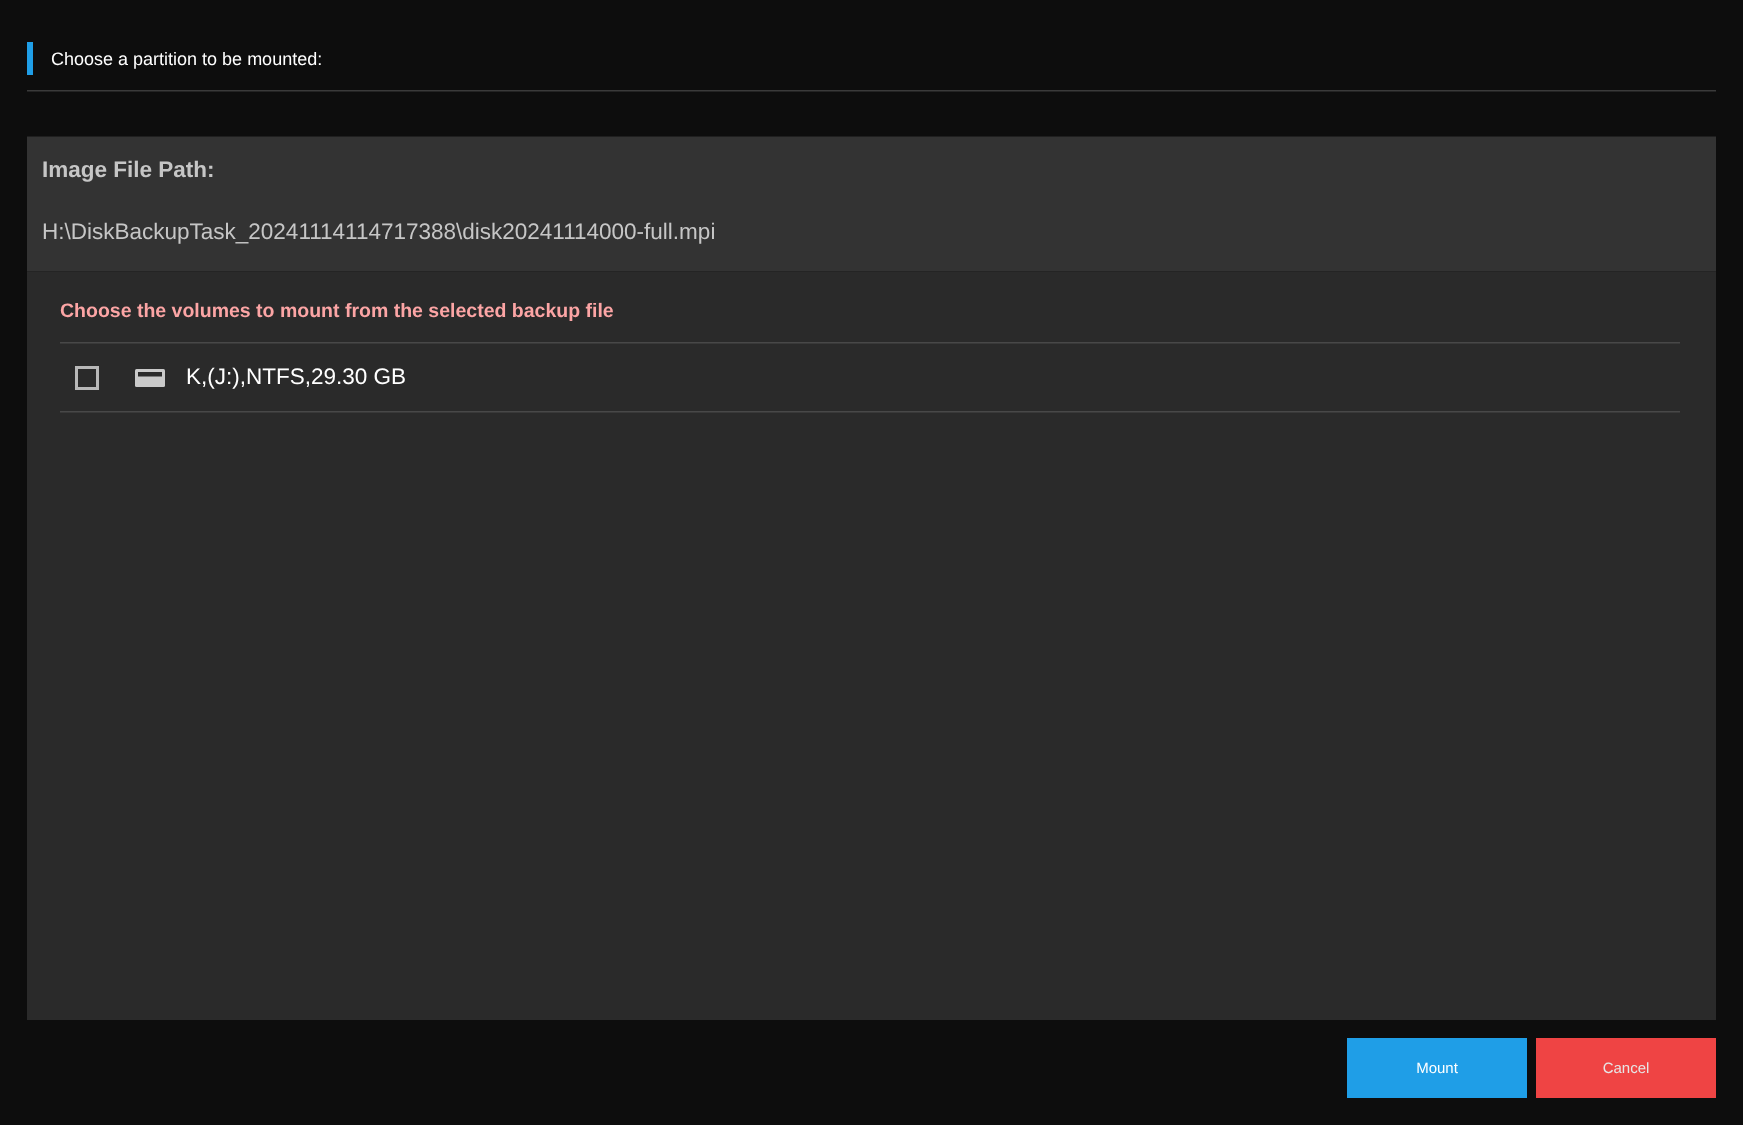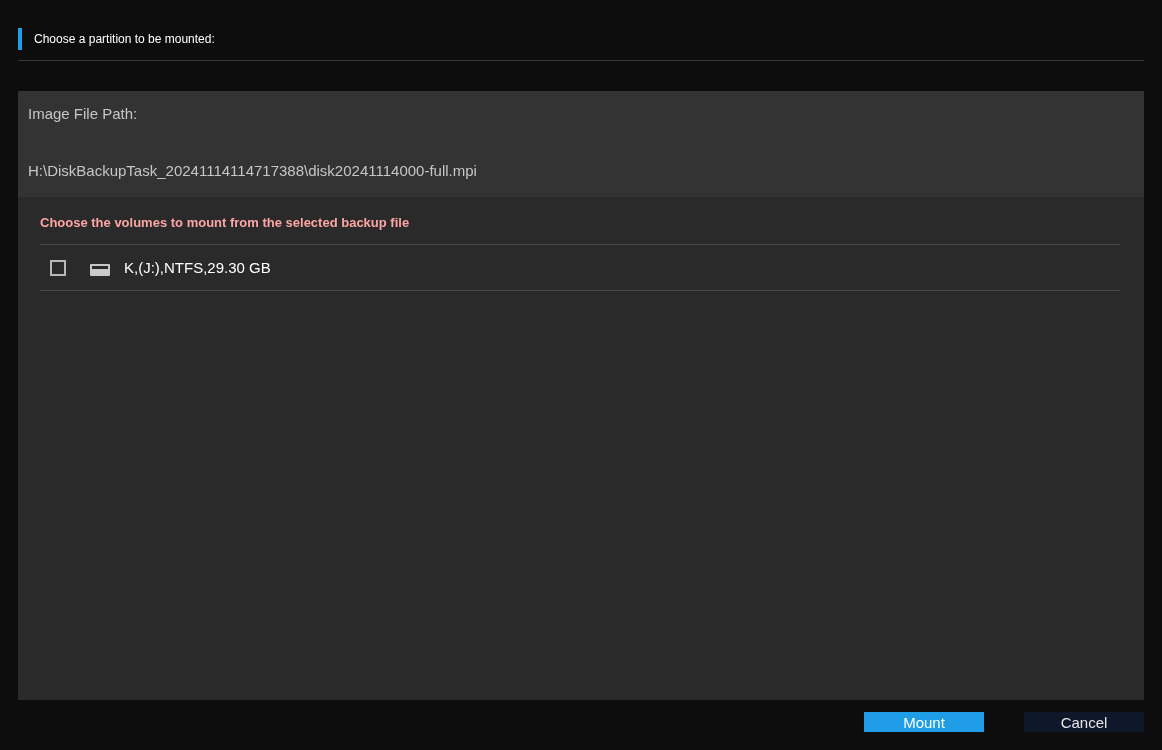--- a/index.html
+++ b/index.html
@@ -34,41 +34,41 @@
       font-size: 12px;
       font-weight: 400;
       color: #ffffff;
     }
     .info-panel {
       background: #333333;
       padding: 14px 14px 18px 10px;
       color: #c6c6c6;
       font-size: 15px;
     }
-    .info-label { margin-bottom: 40px; }
+    .info-label { margin-bottom: 24px; font-weight: bold; }
     .info-path  { }
     .list-panel {
       background: #2a2a2a;
       flex: 1;
       min-height: 0;
     }
     .list-header {
       padding: 18px 0 14px 22px;
       font-size: 13px;
       font-weight: 700;
       color: #fca5a5;
     }
     .list-hr {
       border: 0;
       border-top: 1px solid #484848;
       margin: 0 24px 0 22px;
     }
     .volume-row {
       display: flex;
-      align-items: flex-end;
+      align-items: center;
       padding: 14px 0 14px 32px;
     }
     .checkbox {
       width: 16px;
       height: 16px;
       border: 2px solid #b8b8b8;
       margin-right: 24px;
       flex-shrink: 0;
     }
     .disk-icon {
@@ -83,33 +83,32 @@
       color: #ffffff;
     }
     .footer {
       display: flex;
       justify-content: flex-end;
       gap: 6px;
       padding: 12px 0 18px 0;
     }
     .btn {
       width: 120px;
-      height: 20px;
+      height: 40px;
       border: none;
-      font-size: 15px;
+      font-size: 10px;
       font-family: inherit;
       cursor: pointer;
-      margin-left: 34px;
     }
     .btn-primary {
       background: #1f9ee7;
       color: #ffffff;
     }
     .btn-secondary {
-      background: #0f172a;
+      background: #ef4444;
       color: #e6e6e6;
     }
   </style>
 </head>
 <body>
 
 <div class="container">
 
   <div class="header-row">
     <div class="accent-bar"></div>

